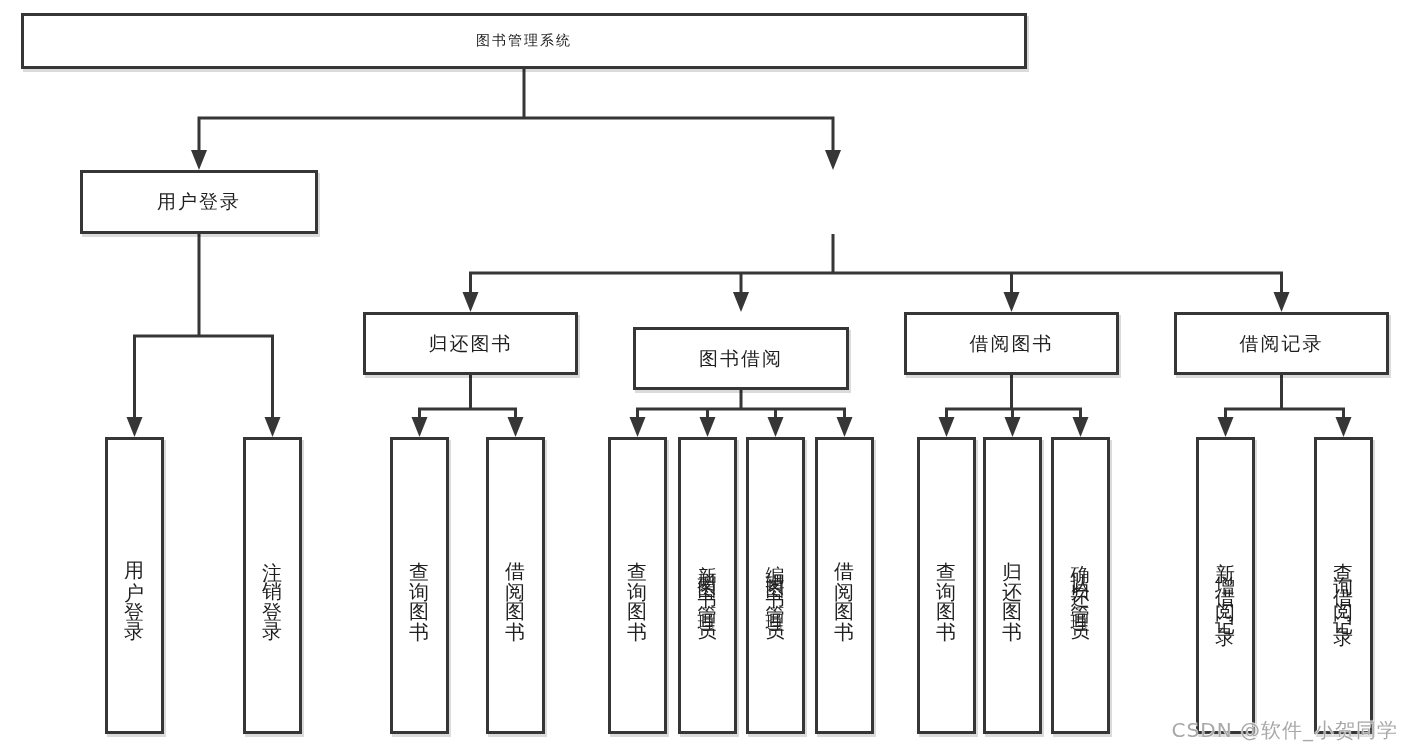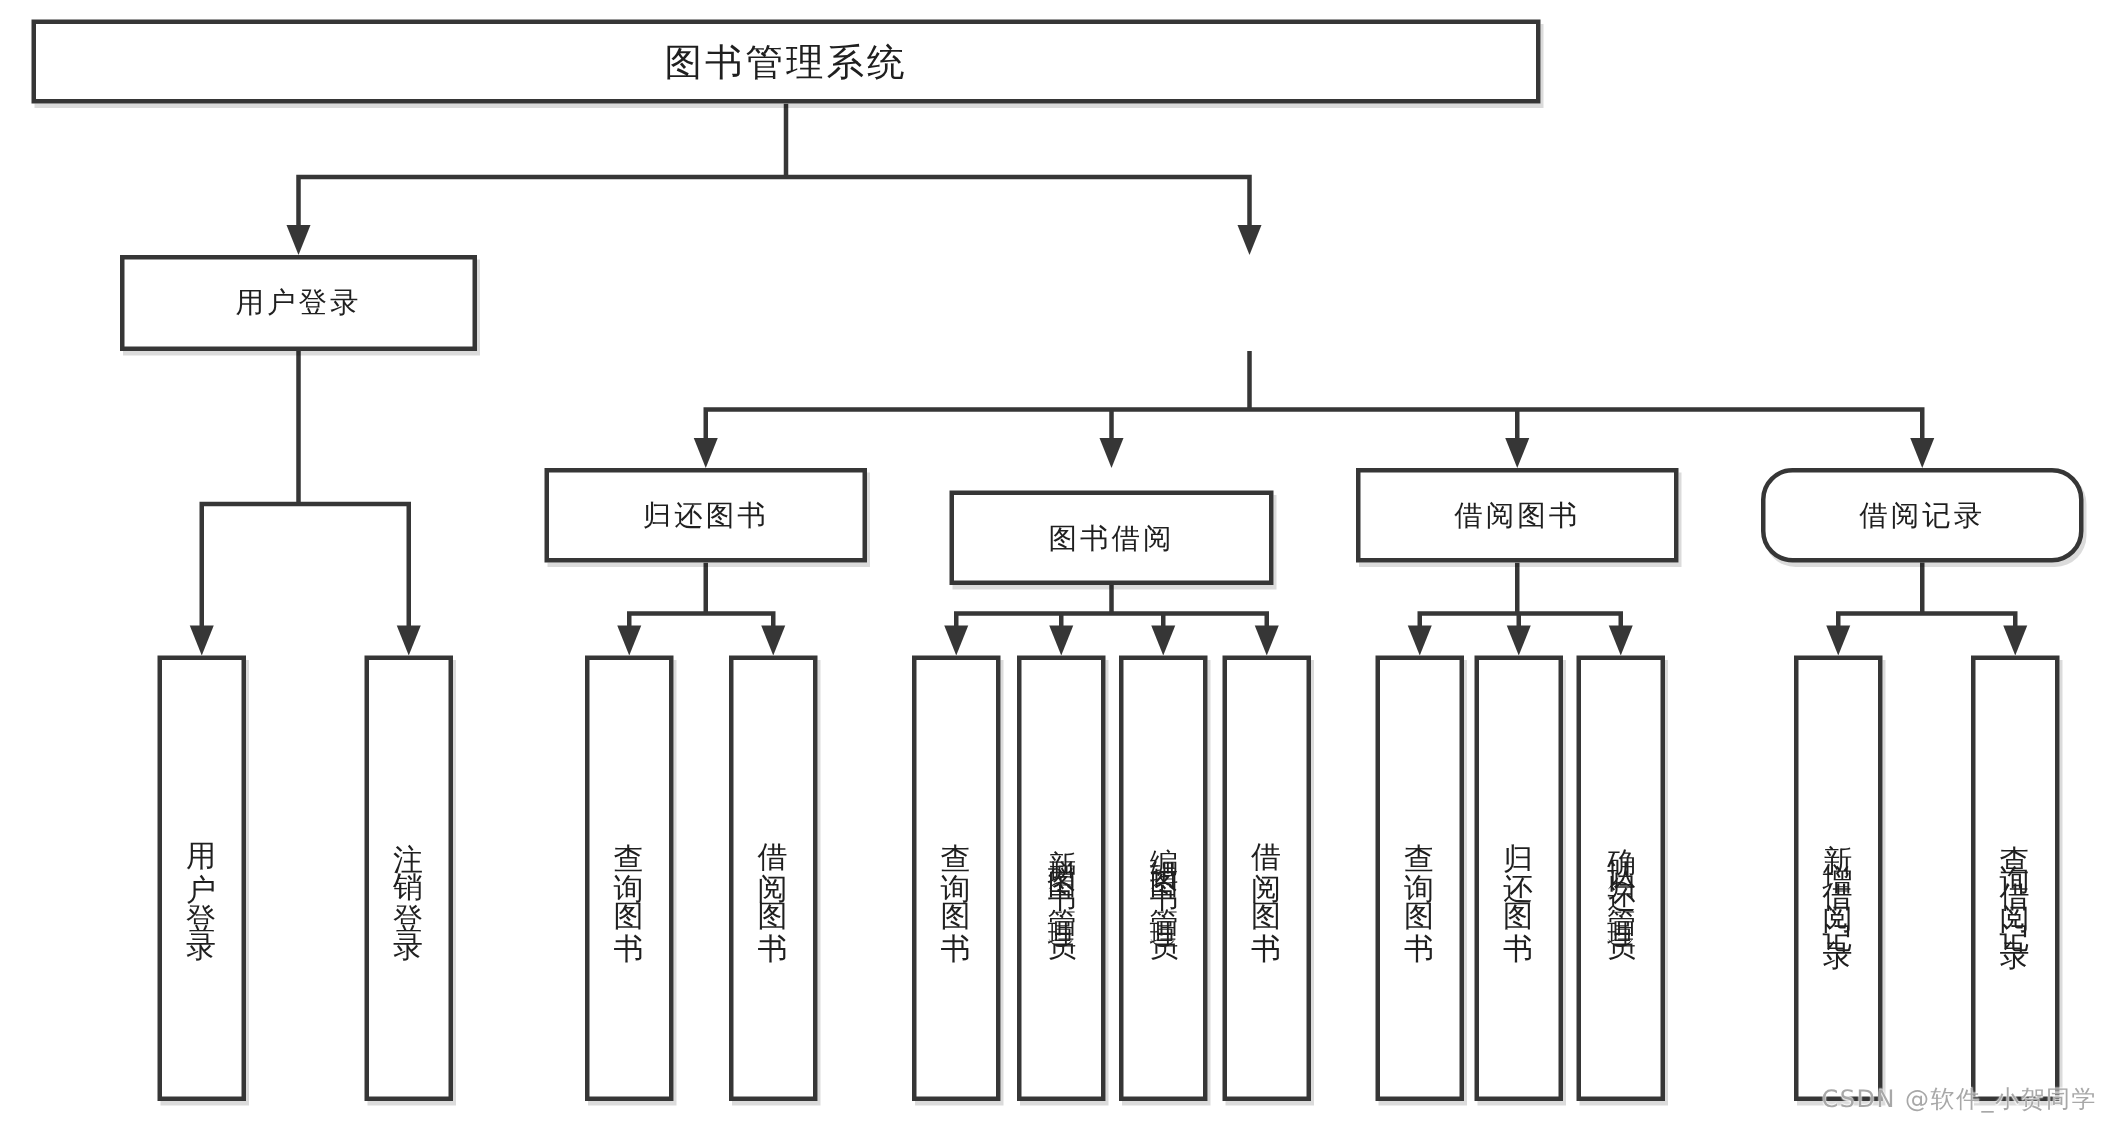--- a/index.html
+++ b/index.html
@@ -7,29 +7,29 @@
     position:relative;width:1405px;height:747px;background:#ffffff;overflow:hidden;
     font-family:"DejaVu Sans","Liberation Sans",sans-serif;color:#1f1f1f;
   }
   svg.lines{position:absolute;left:0;top:0;width:1405px;height:747px;}
   .box{
     position:absolute;box-sizing:border-box;background:#ffffff;
     border:3px solid #363636;display:flex;align-items:center;justify-content:center;
     white-space:nowrap;box-shadow:2px 3px 0 rgba(0,0,0,0.14);
   }
   .h{font-size:19px;letter-spacing:2px;}
-  .root{font-size:25px;letter-spacing:2px;}
+  .root{font-size:14px;letter-spacing:2px;}
   .leaf{
     writing-mode:vertical-rl;text-orientation:mixed;
     font-size:20px;letter-spacing:20px;line-height:1;
   }
   .leaf.med{letter-spacing:13px;}
   .leaf.long{letter-spacing:8px;font-size:19px;}
   .watermark{
-    position:absolute;right:7px;bottom:3px;font-size:16px;color:#a8a8a8;
+    position:absolute;right:7px;bottom:3px;font-size:20px;color:#a8a8a8;
     text-shadow:0 1px 1px #ffffff,0 -1px 1px #ffffff;letter-spacing:1px;
   }
 </style>
 </head>
 <body>
 
 <div class="canvas">
 
   <svg class="lines" viewBox="0 0 1405 747">
     <path d="M524,69 V118 M197.5,118 H834.5 M199,118 V153 M833,118 V153
@@ -62,21 +62,21 @@
     </g>
   </svg>
 
   <div class="box root" style="left:21px;top:13px;width:1006px;height:56px;">图书管理系统</div>
 
   <div class="box h" style="left:80px;top:170px;width:238px;height:64px;">用户登录</div>
 
   <div class="box h" style="left:363px;top:312px;width:215px;height:63px;">归还图书</div>
   <div class="box h" style="left:633px;top:327px;width:216px;height:63px;">图书借阅</div>
   <div class="box h" style="left:904px;top:312px;width:215px;height:63px;">借阅图书</div>
-  <div class="box h" style="left:1174px;top:312px;width:215px;height:63px;border-radius:21px;">借阅记录</div>
+  <div class="box h" style="left:1174px;top:312px;width:215px;height:63px;">借阅记录</div>
 
   <div class="box leaf" style="left:105px;top:437px;width:59px;height:297px;">用户登录</div>
   <div class="box leaf" style="left:243px;top:437px;width:59px;height:297px;">注销登录</div>
 
   <div class="box leaf" style="left:390px;top:437px;width:59px;height:297px;">查询图书</div>
   <div class="box leaf" style="left:486px;top:437px;width:59px;height:297px;">借阅图书</div>
 
   <div class="box leaf" style="left:608px;top:437px;width:59px;height:297px;">查询图书</div>
   <div class="box leaf long" style="left:678px;top:437px;width:59px;height:297px;">新增图书（管理员）</div>
   <div class="box leaf long" style="left:746px;top:437px;width:59px;height:297px;">编辑图书（管理员）</div>

